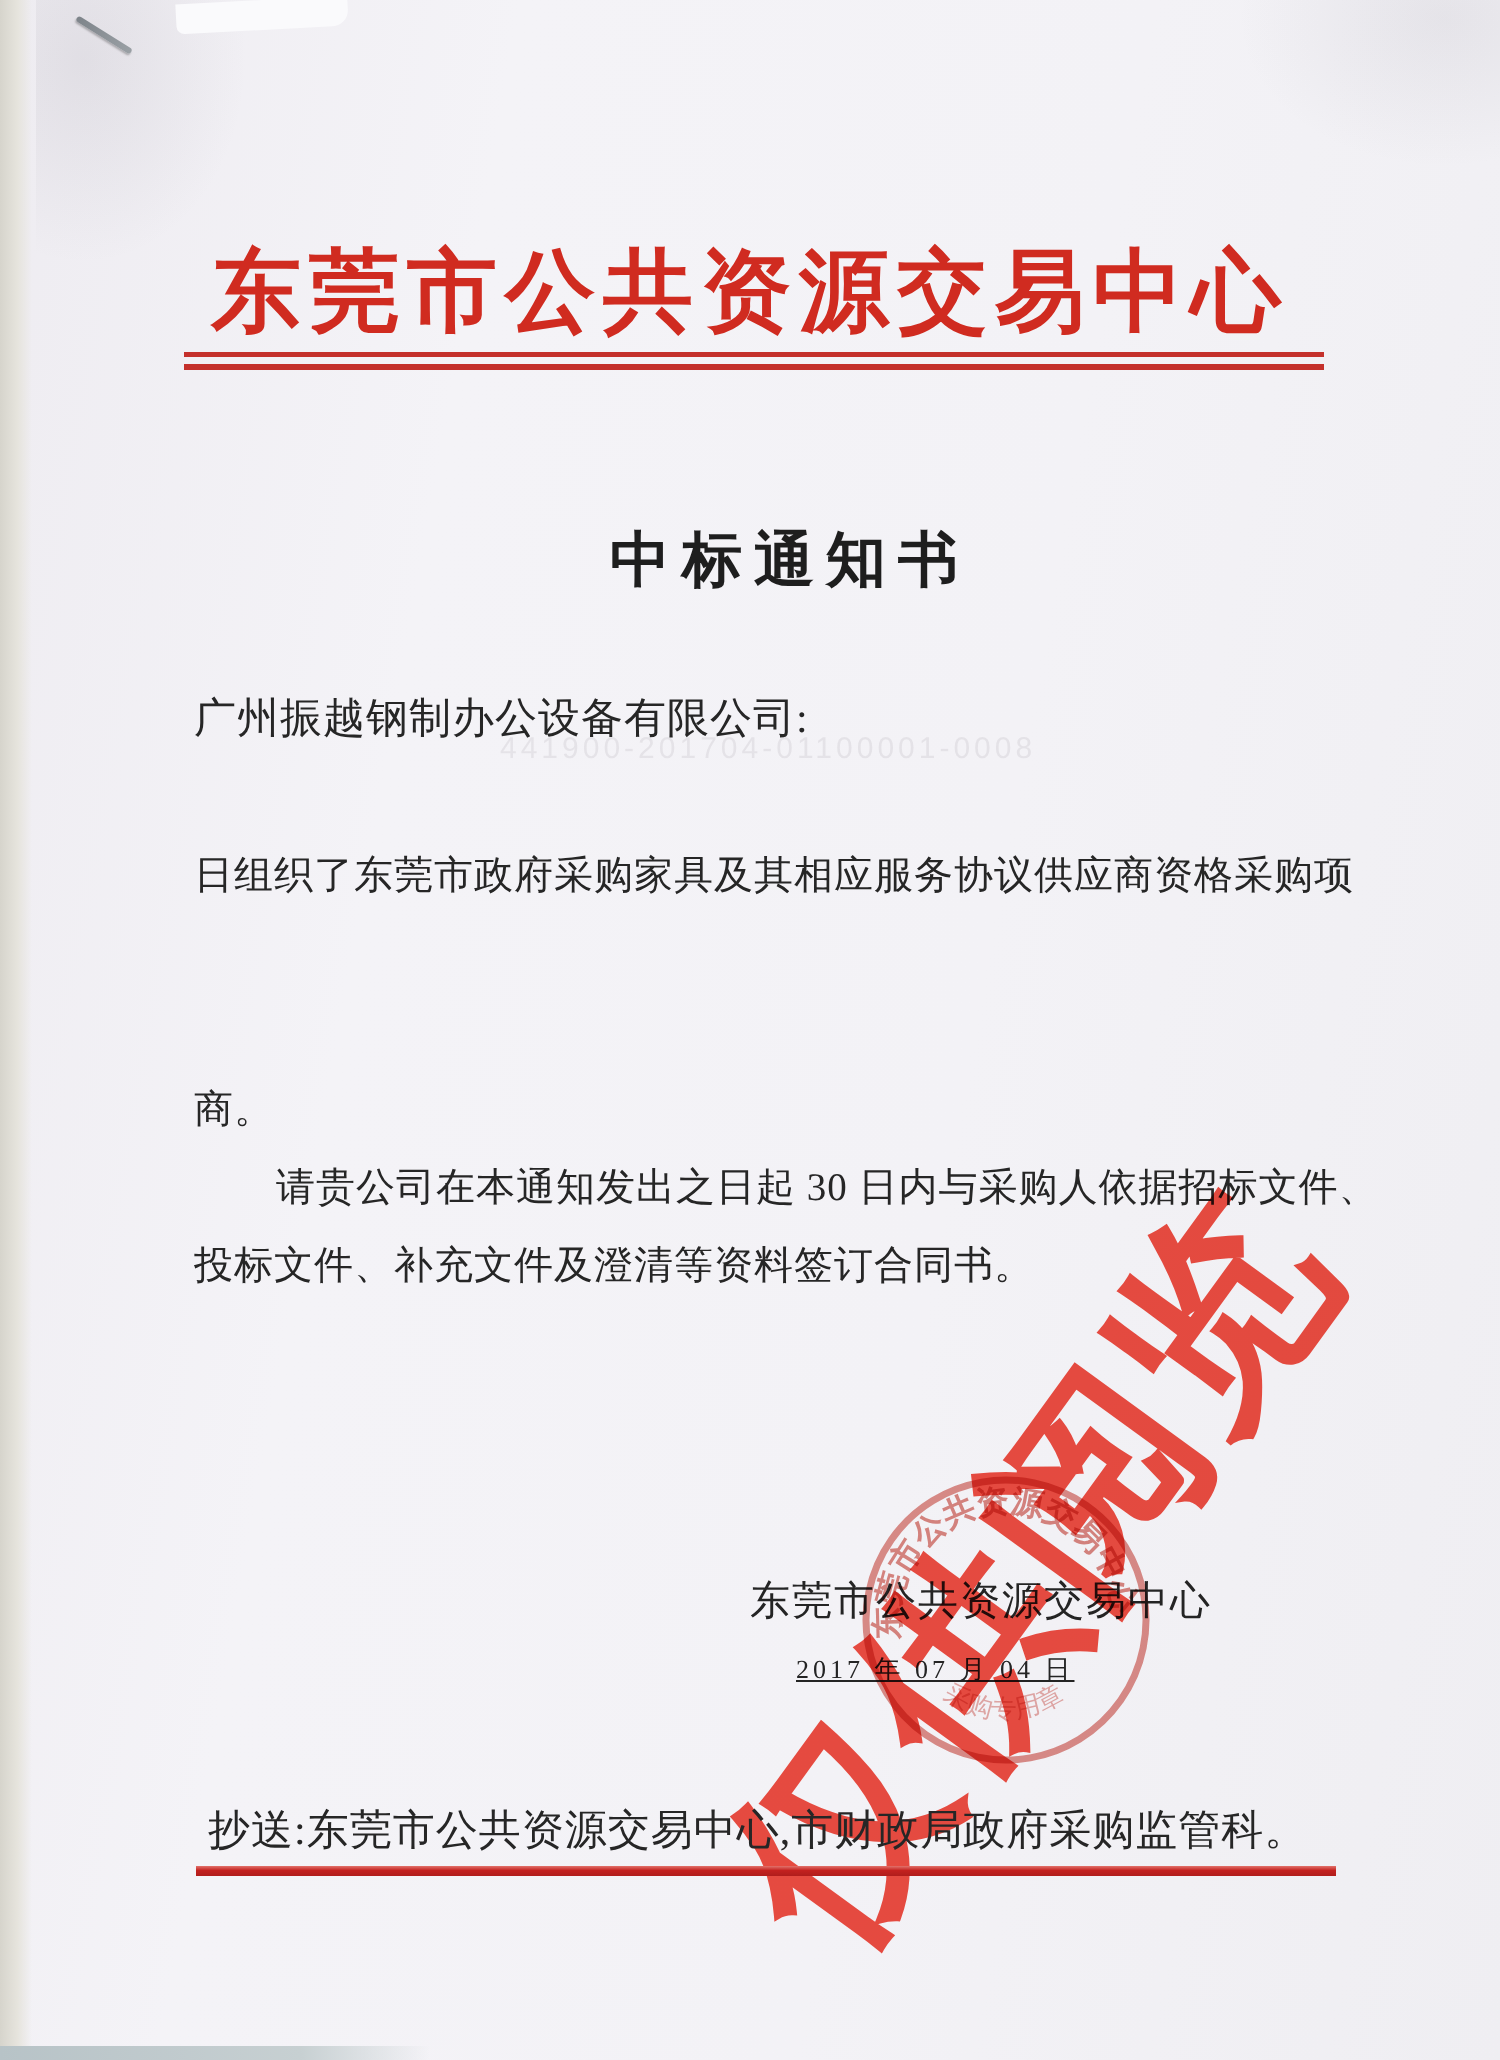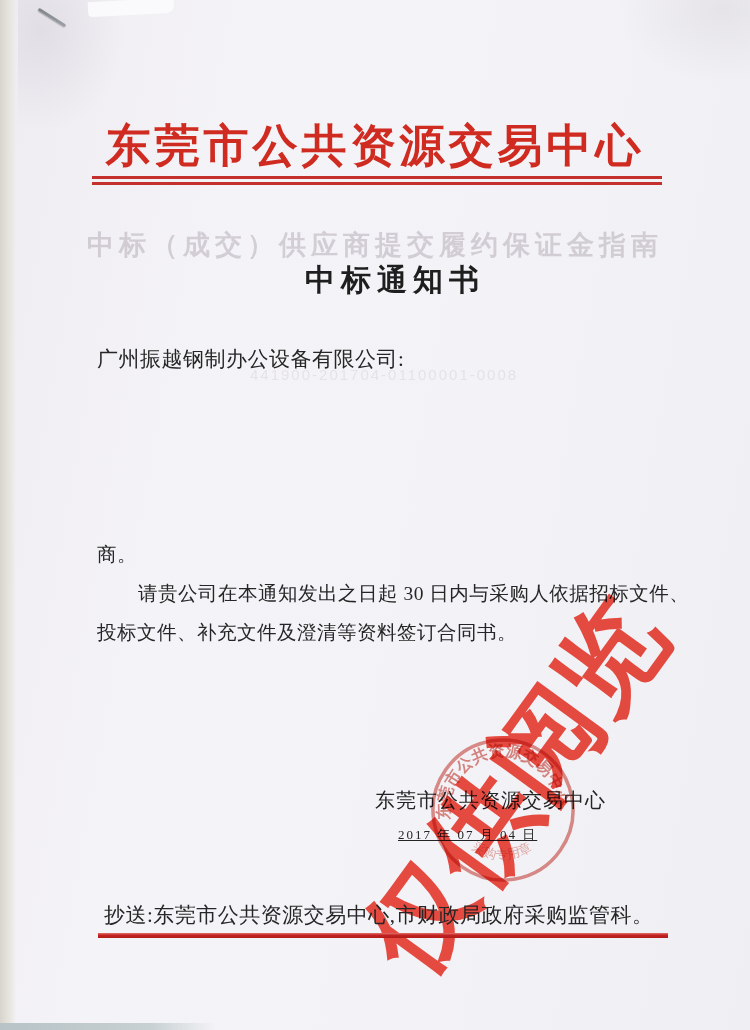--- a/index.html
+++ b/index.html
@@ -113,28 +113,28 @@
   <div class="crease-1"></div>
   <div class="crease-2"></div>
   <div class="torn-corner"></div>
   <div class="staple"></div>
 
   <div class="org-title">东莞市公共资源交易中心</div>
 
   <div class="rule-double"></div>
 
 
-  <div class="ghost-title">中标（成交）供应商提交履约保证金指南</div>
 
   <div class="doc-title">中标通知书</div>
 
   <div class="ghost-line">441900-201704-01100001-0008</div>
 
   <div class="body-line sal">广州振越钢制办公设备有限公司:</div>
 
+  <div class="body-line l2">日组织了东莞市政府采购家具及其相应服务协议供应商资格采购项</div>
   <div class="body-line l5">商。</div>
 
   <div class="body-line l6 indent">请贵公司在本通知发出之日起 30 日内与采购人依据招标文件、</div>
   <div class="body-line l7">投标文件、补充文件及澄清等资料签订合同书。</div>
 
   <div class="sig-org">东莞市公共资源交易中心</div>
   <div class="sig-date">2017 年 07 月 04 日</div>
 
   <svg class="stamp" viewBox="0 0 150 150" xmlns="http://www.w3.org/2000/svg">
     <circle cx="75" cy="75" r="70" fill="none" stroke="#cf5047" stroke-width="3.5" opacity="0.75"></circle>

